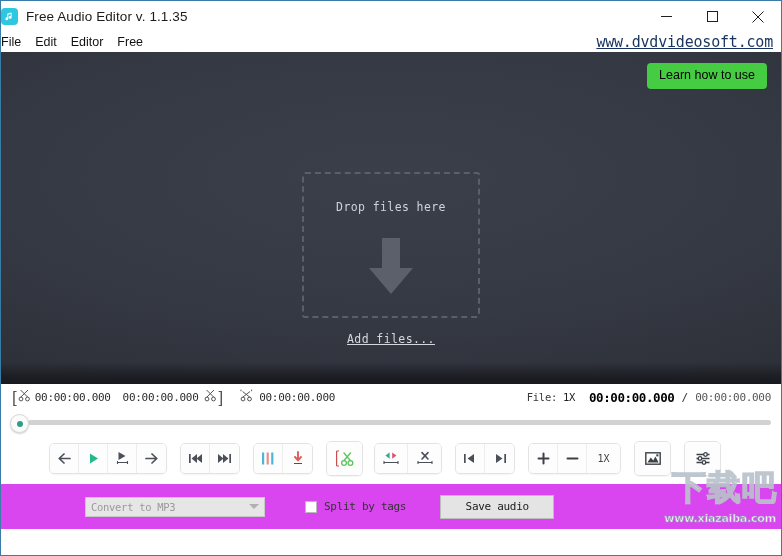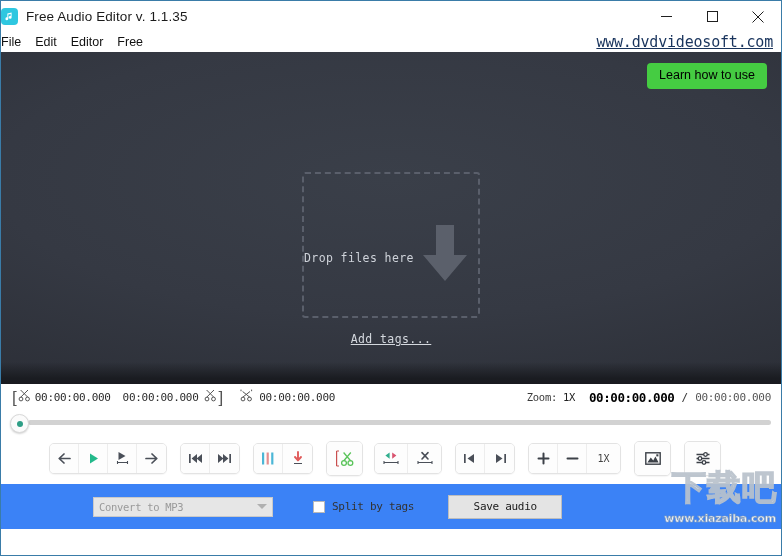--- a/index.html
+++ b/index.html
@@ -72,21 +72,21 @@
     font-family:"Liberation Sans",sans-serif;font-size:12.5px;
     padding:6px 12px 7px;line-height:1;cursor:pointer;white-space:nowrap;
   }
   .dropzone-wrap{
     position:absolute;left:0;right:0;top:120px;
     display:flex;flex-direction:column;align-items:center;
   }
   .dropzone{
     width:178px;height:146px;
     border:2px dashed #5a5f6b;border-radius:3px;
-    display:flex;flex-direction:row;align-items:center;
+    display:flex;flex-direction:column;align-items:center;
     box-sizing:border-box;
   }
   .drop-text{
     font-family:"DejaVu Sans Mono","Liberation Mono",monospace;
     font-size:11.5px;color:#cfd3da;margin-top:26px;letter-spacing:.4px;
   }
   .drop-arrow{margin-top:22px;}
   .add-file{
     margin-top:14px;
     font-family:"DejaVu Sans Mono","Liberation Mono",monospace;
@@ -144,22 +144,22 @@
     border-right:1px solid #ededed;background:#fdfdfd;cursor:pointer;box-sizing:border-box;
   }
   .tbtn:last-child{border-right:none;}
   .tbtn.wide{width:33px;}
   .tbtn.big{width:35px;height:33px;}
   .tbtn svg{display:block;}
   .tbtn-lbl{font-family:"DejaVu Sans Mono","Liberation Mono",monospace;font-size:10px;color:#444;}
 
   
   .bottombar{
-    height:45px;display:flex;align-items:center;background:#3b82f6;position:relative;
-    padding:0 10px;box-sizing:border-box;
+    height:45px;display:flex;align-items:center;background:#d946ef;position:relative;
+    padding:0 2px;box-sizing:border-box;
   }
   .convert-sel{
     margin-left:82px;width:180px;height:20px;
     background:#e6e6e6;border:1px solid #c9c9c9;
     display:flex;align-items:center;box-sizing:border-box;padding:0 5px;
   }
   .convert-sel span{
     font-family:"DejaVu Sans Mono","Liberation Mono",monospace;
     font-size:10.5px;color:#9a9a9a;letter-spacing:-.3px;
   }
@@ -243,21 +243,21 @@
 
     <div class="dropzone-wrap">
       <div class="dropzone">
         <div class="drop-text">Drop files here</div>
         <div class="drop-arrow">
           <svg width="62" height="62" viewBox="0 0 62 62">
             <path d="M22 2h18v30h13L31 58 9 32h13z" fill="#5b606b"></path>
           </svg>
         </div>
       </div>
-      <div class="add-file">Add tags...</div>
+      <div class="add-file">Add files...</div>
     </div>
   </div>
 
   <div class="timebar">
     <div class="tgroup">
       <span class="bracket">[</span>
       <span class="sci">
         <svg width="13" height="13" viewBox="0 0 13 13">
           <circle cx="3" cy="10" r="1.9" fill="none" stroke="#555" stroke-width="1"></circle>
           <circle cx="9.5" cy="10" r="1.9" fill="none" stroke="#555" stroke-width="1"></circle>
@@ -284,21 +284,21 @@
           <path d="M1 0.6v1.6M11.6 0.6v1.6" stroke="#555" stroke-width="1"></path>
           <circle cx="3" cy="10" r="1.9" fill="none" stroke="#555" stroke-width="1"></circle>
           <circle cx="9.5" cy="10" r="1.9" fill="none" stroke="#555" stroke-width="1"></circle>
           <path d="M2.6 8.3L10 2.5M9.9 8.3L2.6 2.5" stroke="#555" stroke-width="1" fill="none"></path>
         </svg>
       </span>
       <span class="tval">00:00:00.000</span>
     </div>
 
     <div class="right-time">
-      <span class="zoomlbl">Zoom:</span>
+      <span class="zoomlbl">File:</span>
       <span class="zoomval">1X</span>
       <span class="cur-time">00:00:00.000</span>
       <span class="slash">/</span>
       <span class="tot-time">00:00:00.000</span>
     </div>
   </div>
 
   <div class="scrubrow">
     <div class="track"></div>
     <div class="knob">

